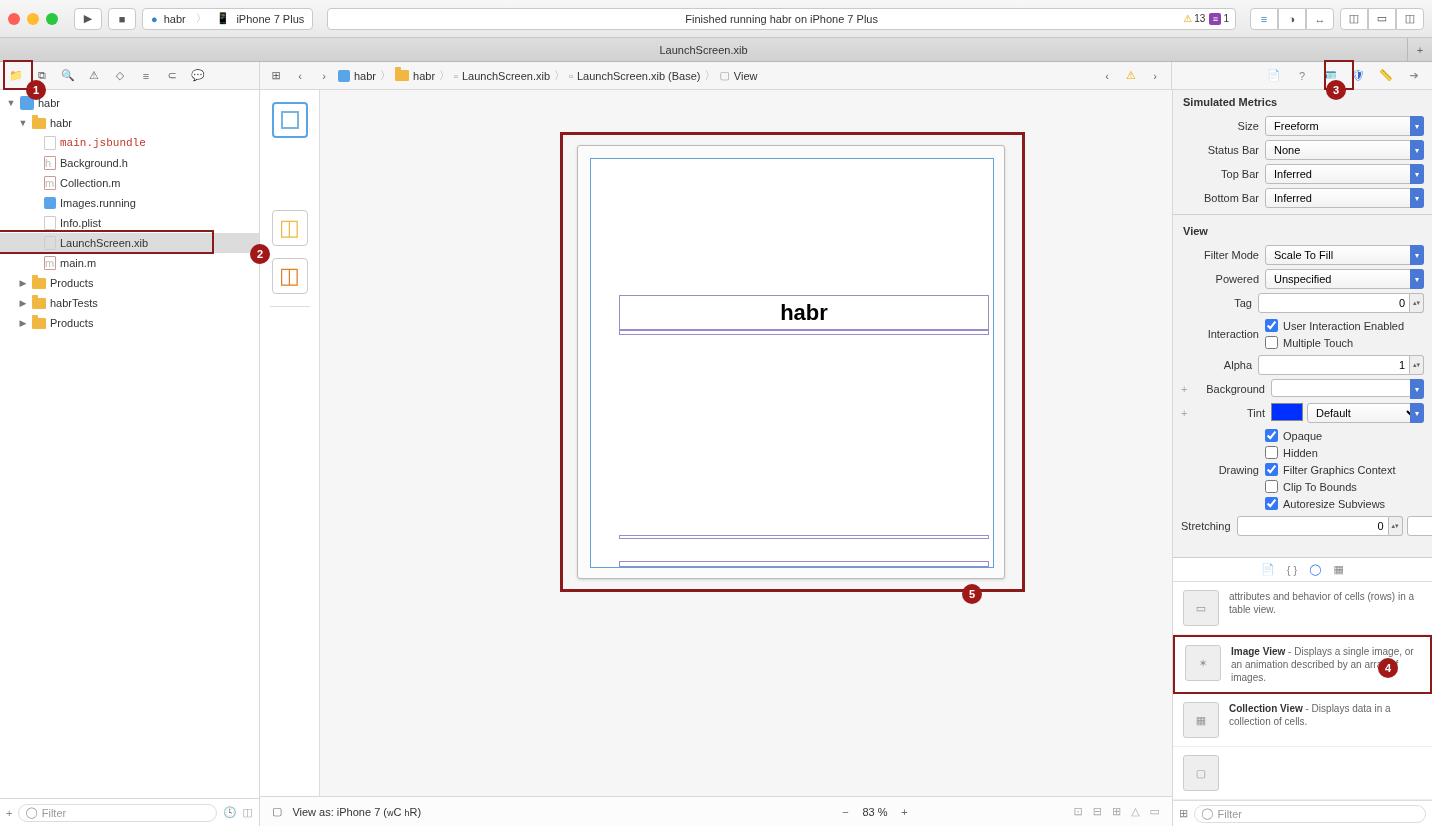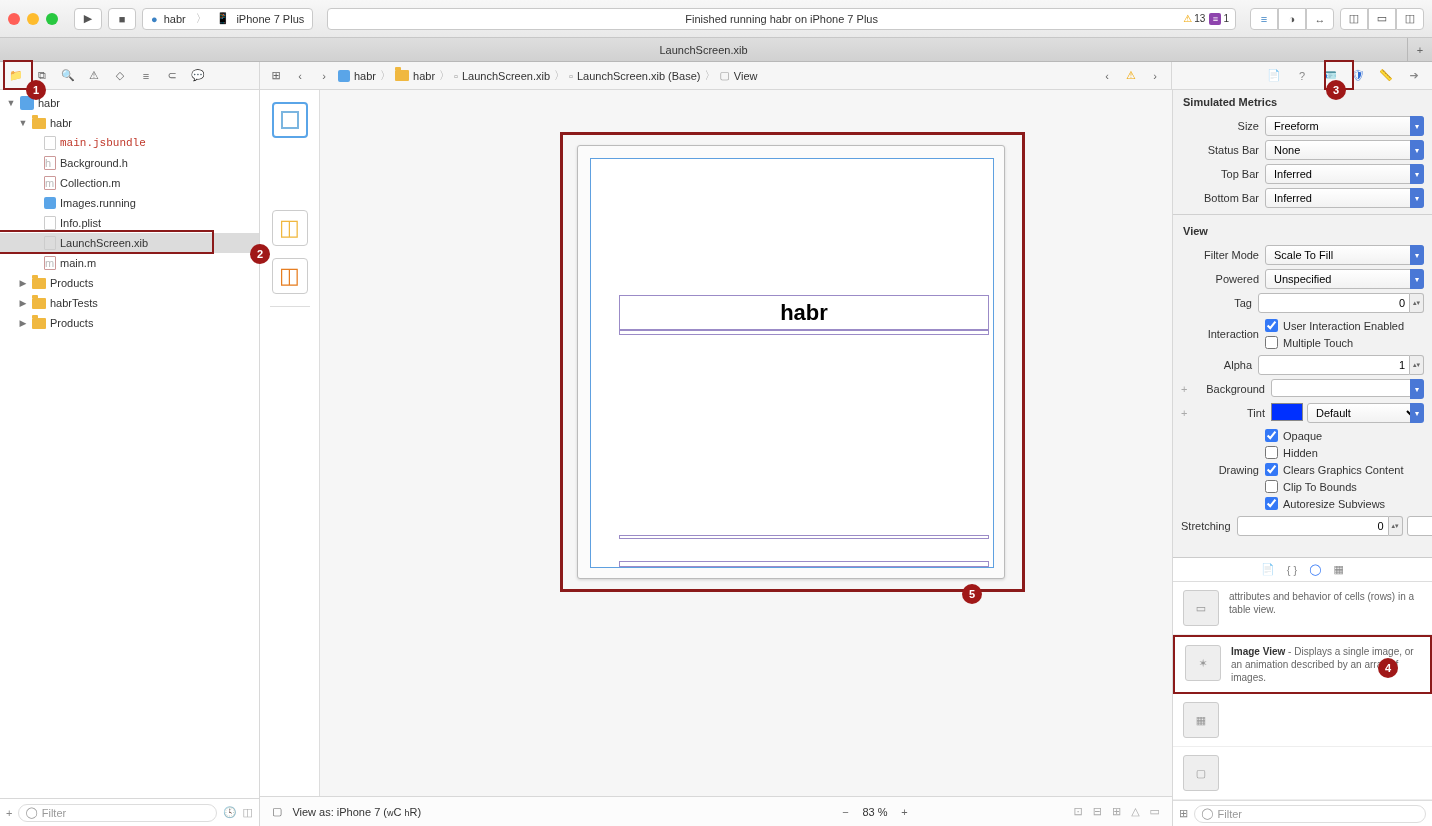--- a/index.html
+++ b/index.html
@@ -433,21 +433,21 @@
         <div class="chk">
               <input type="checkbox" checked="" style="">
               <span>Opaque</span>
             </div>
         <div class="chk">
               <input type="checkbox" style="">
               <span>Hidden</span>
             </div>
         <div class="chk">
               <input type="checkbox" checked="" style="">
-              <span>Clears Graphics Content</span>
+              <span>Filter Graphics Context</span>
             </div>
         <div class="chk">
               <input type="checkbox" style="">
               <span>Clip To Bounds</span>
             </div>
         <div class="chk">
               <input type="checkbox" checked="" style="">
               <span>Autoresize Subviews</span>
             </div>
       </div>
@@ -477,20 +477,21 @@
         <div class="lib-item">
           <div class="li-icon">▭</div>
           <div class="li-text"><span>attributes and behavior of cells (rows) in a table view.</span></div>
         </div>
         <div class="lib-item" style="position:relative;border:2px solid #8b1a1a;border-radius:0">
           <div class="li-icon">✶</div>
           <div class="li-text"><b>Image View</b><span> - Displays a single image, or an animation described by an array of images.</span></div>
         </div>
         <div class="lib-item">
           <div class="li-icon">▦</div>
+          <div class="li-text"><b>Collection View</b><span> - Displays data in a collection of cells.</span></div>
         </div>
         <div class="lib-item">
           <div class="li-icon">▢</div>
         </div>
       </div>
       <div class="lib-bottom">
         <span style="color:#888">⊞</span>
         <div class="filter">◯ <span>Filter</span></div>
       </div>
     </div>

